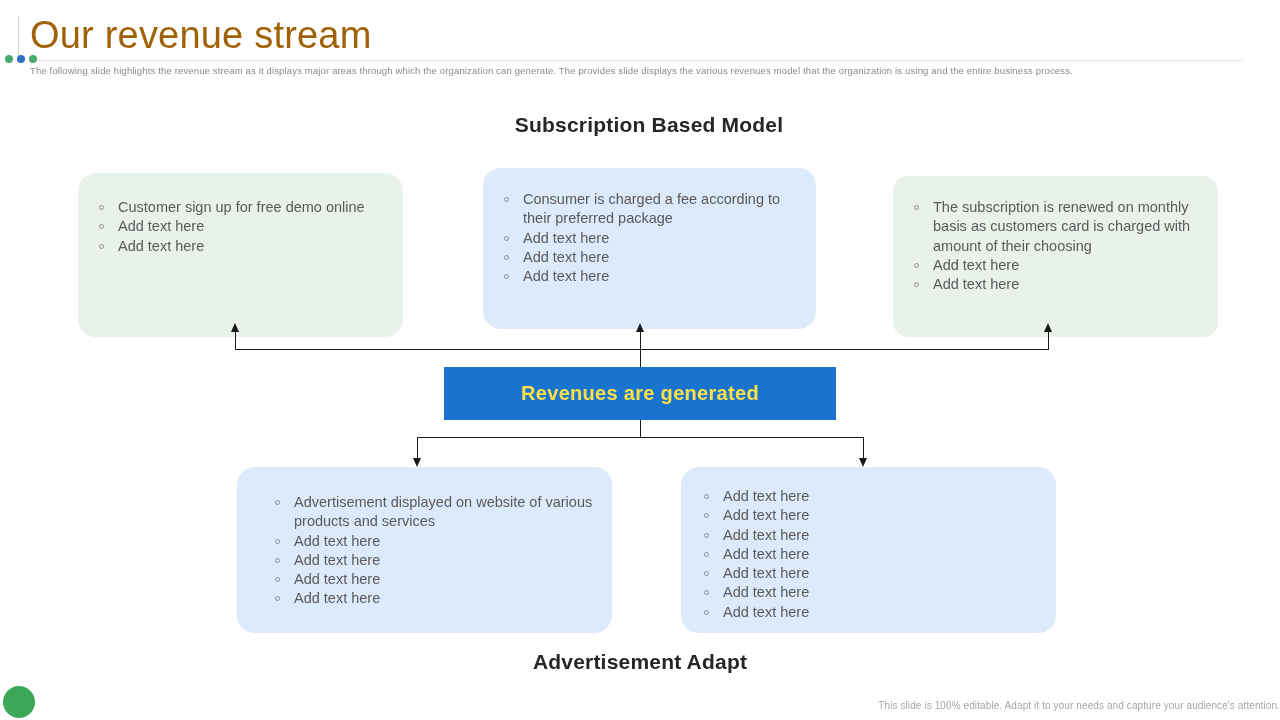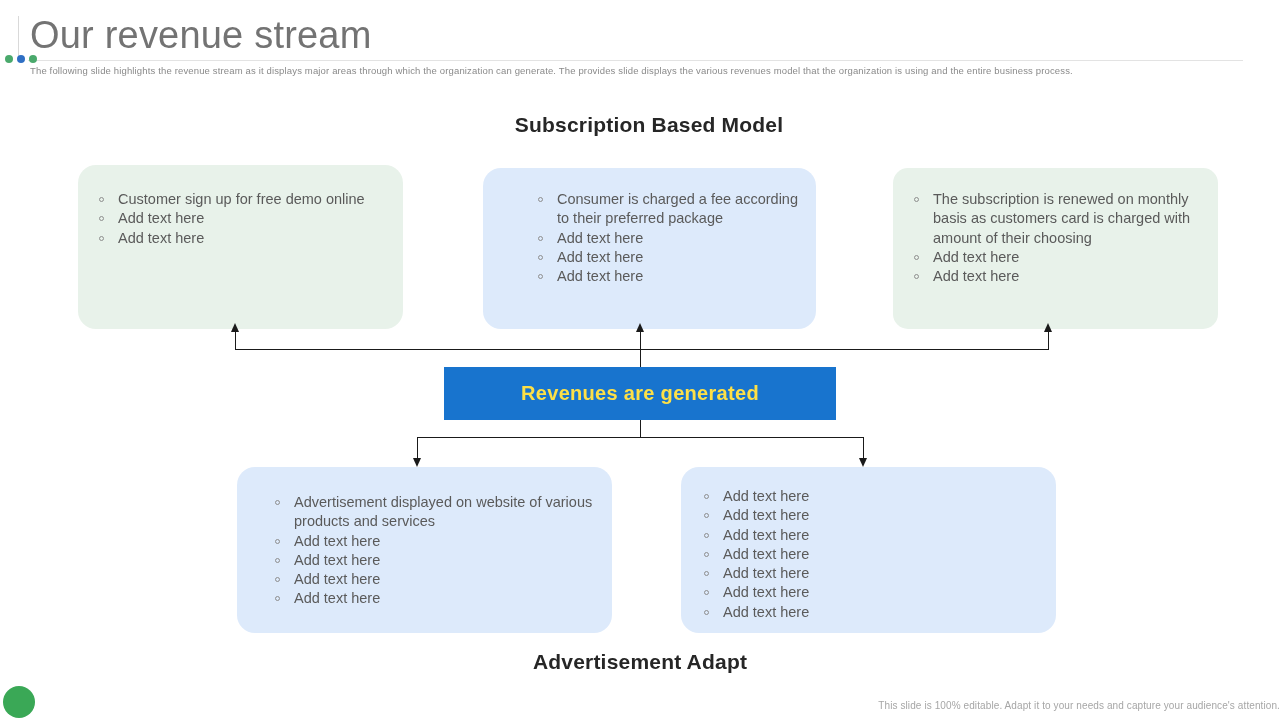--- a/index.html
+++ b/index.html
@@ -18,21 +18,21 @@
   }
 
   
   #slide-title {
     position: absolute;
     left: 30px;
     top: 12px;
     font-size: 38px;
     font-weight: 400;
     letter-spacing: 0.2px;
-    color: #737373;
+    color: #a16207;
     white-space: nowrap;
     line-height: 46px;
   }
   #header-accent-bar {
     position: absolute;
     left: 18px;
     top: 16px;
     width: 1px;
     height: 44px;
     background: #d9d9d9;
@@ -82,21 +82,21 @@
   }
   #heading-top { top: 113px; padding-left: 9px; }
   #heading-bottom { top: 650px; }
 
   
   .card {
     position: absolute;
     border-radius: 18px;
     box-sizing: border-box;
   }
-  .card.green { background: #e8f2ea; }
+  .card.green { background: #e8f2ea; margin-top: 8px; }
   .card.blue  { background: #ddeafb; }
 
   .card ul {
     list-style: none;
     margin: 0;
     padding: 0;
   }
   .card li {
     position: relative;
     padding-left: 22px;
@@ -114,21 +114,21 @@
     height: 5px;
     border: 1px solid #8e8e8e;
     border-radius: 50%;
     box-sizing: border-box;
   }
 
   
   #card-top-left   { left: 78px;  top: 165px; width: 325px; height: 164px; }
   #card-top-left ul   { padding: 25px 16px 0 18px; }
   #card-top-mid    { left: 483px; top: 168px; width: 333px; height: 161px; }
-  #card-top-mid ul    { padding: 22px 16px 0 18px; margin-left: 34px; }
+  #card-top-mid ul    { padding: 22px 16px 0 18px; }
   #card-top-right  { left: 893px; top: 168px; width: 325px; height: 161px; border-radius: 15px; }
   #card-top-right ul  { padding: 22px 16px 0 18px; }
 
   
   #card-bottom-left  { left: 237px; top: 467px; width: 375px; height: 166px; }
   #card-bottom-left ul  { padding: 26px 16px 0 35px; }
   #card-bottom-right { left: 681px; top: 467px; width: 375px; height: 166px; }
   #card-bottom-right ul { padding: 20px 16px 0 20px; }
 
   

